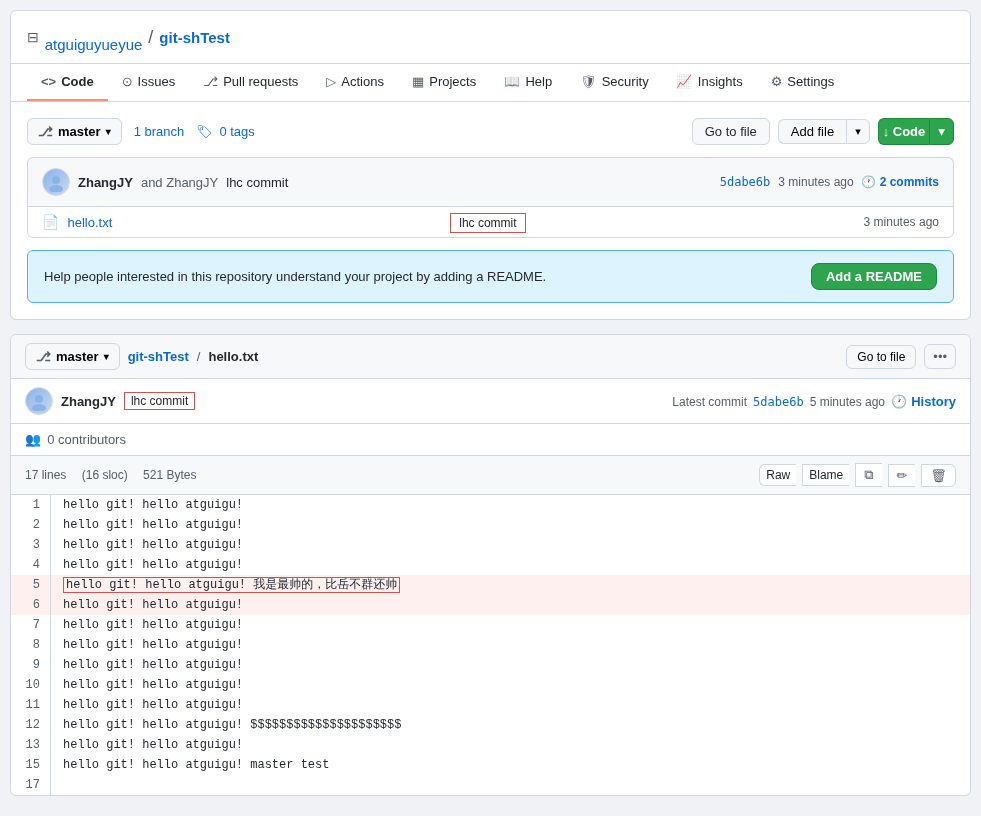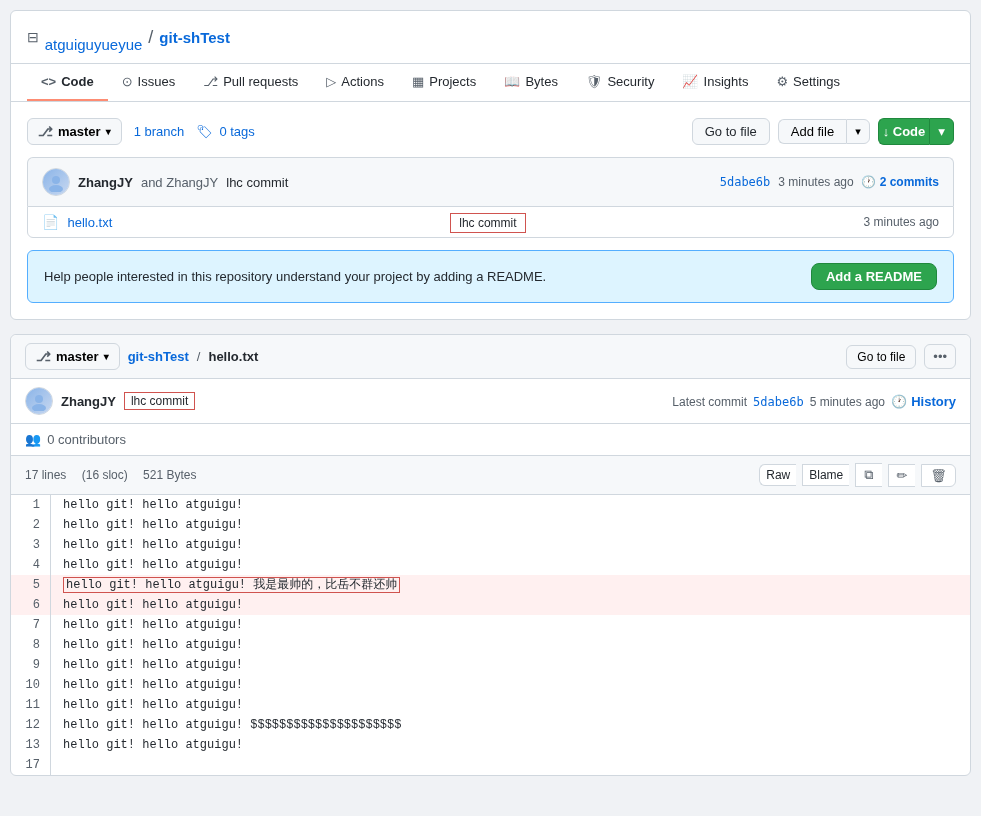--- a/index.html
+++ b/index.html
@@ -555,21 +555,21 @@
       <a class="nav-item">
         <span class="nav-icon">▷</span>
         <span>Actions</span>
       </a>
       <a class="nav-item">
         <span class="nav-icon">▦</span>
         <span>Projects</span>
       </a>
       <a class="nav-item">
         <span class="nav-icon">📖</span>
-        <span>Bytes</span>
+        <span>Help</span>
       </a>
       <a class="nav-item">
         <span class="nav-icon">🛡</span>
         <span>Security</span>
       </a>
       <a class="nav-item">
         <span class="nav-icon">📈</span>
         <span>Insights</span>
       </a>
       <a class="nav-item">
@@ -761,19 +761,23 @@
         </div>
         <div class="code-line">
           <span class="line-num">12</span>
           <span class="line-content">hello git! hello atguigu! $$$$$$$$$$$$$$$$$$$$$</span>
         </div>
         <div class="code-line">
           <span class="line-num">13</span>
           <span class="line-content">hello git! hello atguigu!</span>
         </div>
         <div class="code-line">
+          <span class="line-num">15</span>
+          <span class="line-content">hello git! hello atguigu! master test</span>
+        </div>
+        <div class="code-line">
           <span class="line-num">17</span>
           <span class="line-content"></span>
         </div>
       </div>
 
   </div>
 </div>
 
 </body></html>

